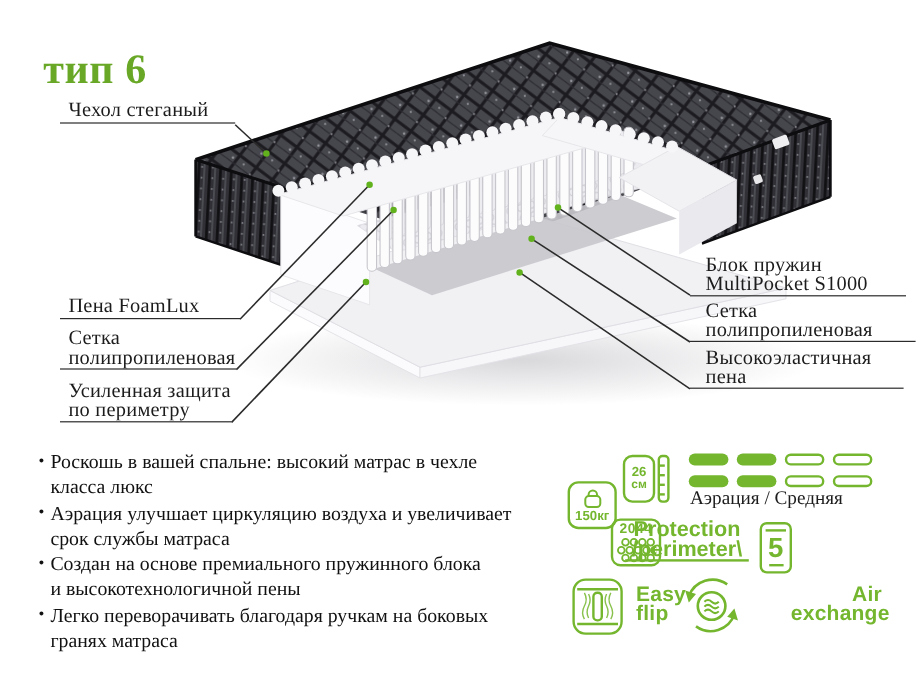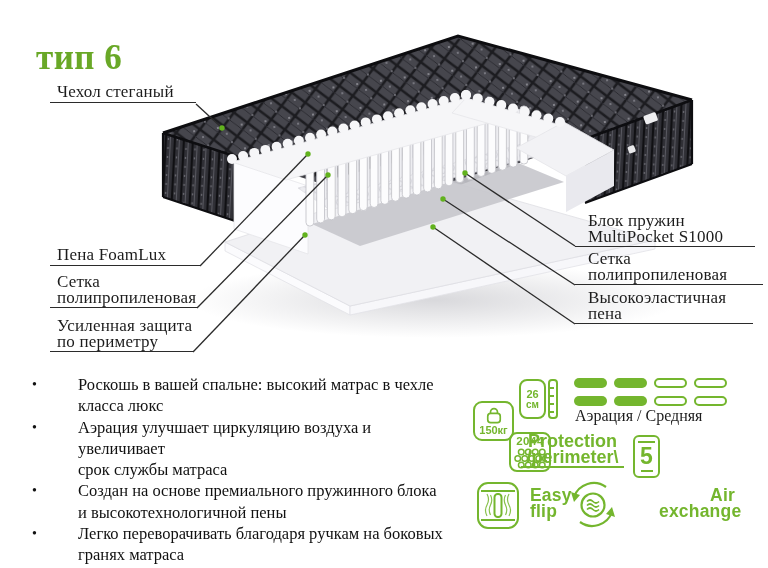--- a/index.html
+++ b/index.html
@@ -9,21 +9,21 @@
   #scene{position:absolute;left:0;top:0;}
   .title{position:absolute;left:36px;top:40px;font:bold 35px/1 "Liberation Serif",serif;
          color:var(--title);letter-spacing:.5px;}
   .callout{position:absolute;font:17px/15.5px "Liberation Serif",serif;color:var(--ink);
            border-bottom:1.5px solid #2b2b2b;white-space:pre-line;padding:0 0 2px 7px;
            letter-spacing:.2px;box-sizing:border-box;}
   .callout.right{padding-left:13px;}
   .features{position:absolute;left:32px;top:374px;width:424px;}
   .feature{display:flex;font:16.5px/21.3px "Liberation Serif",serif;color:#111;}
   .feature .b{width:10px;flex:none;font-size:14px;}
-  .feature .t{white-space:pre-line;margin-left:36px;}
+  .feature .t{white-space:pre-line;}
   .card{position:absolute;border:2px solid var(--accent);box-sizing:border-box;
         display:flex;flex-direction:column;align-items:center;justify-content:center;
         color:var(--accent);font-family:"Liberation Sans",sans-serif;font-weight:bold;}
   .glabel{position:absolute;color:var(--accent);font:bold 17.5px/16px "Liberation Sans",sans-serif;
           letter-spacing:.2px;white-space:pre-line;}
   .bars{position:absolute;left:574px;top:378px;display:flex;flex-direction:column;gap:8px;}
   .bars .row{display:flex;gap:7px;}
   .bar{width:33px;height:10px;border-radius:5px;box-sizing:border-box;}
   .bar.f{background:var(--accent);}
   .bar.e{border:2px solid var(--accent);background:#fff;}

